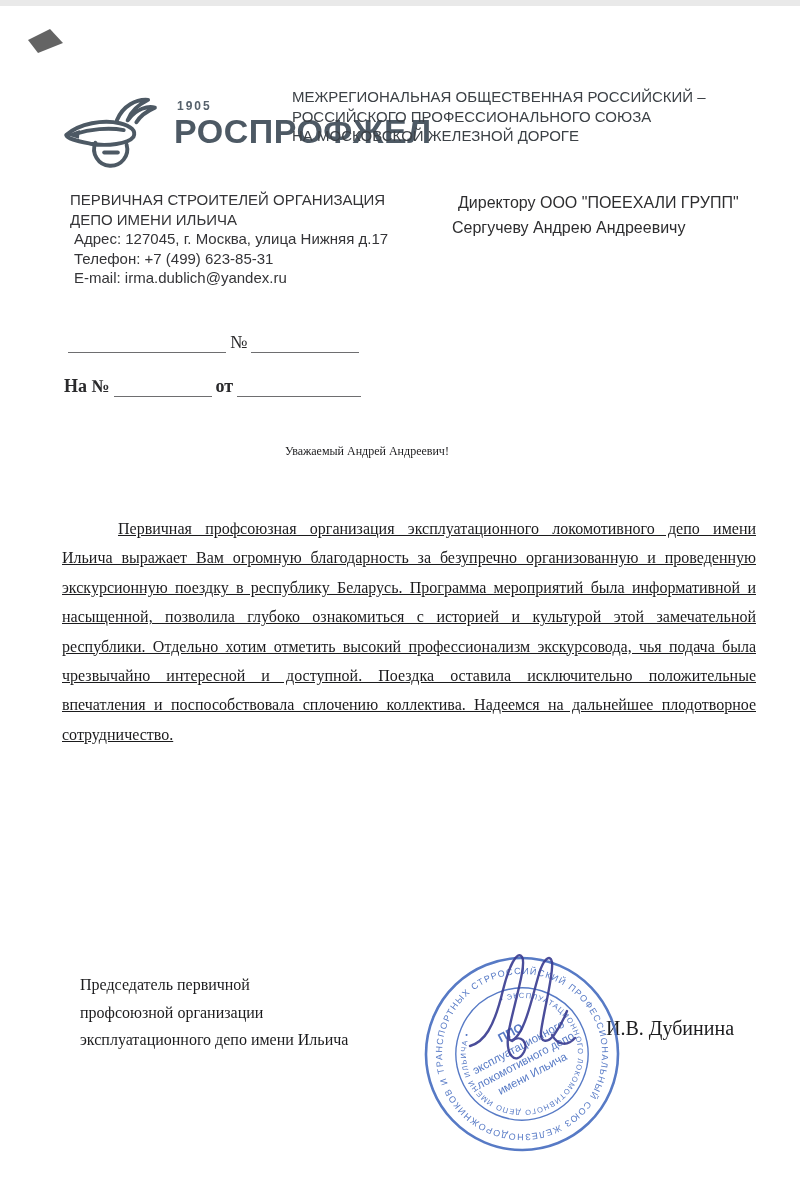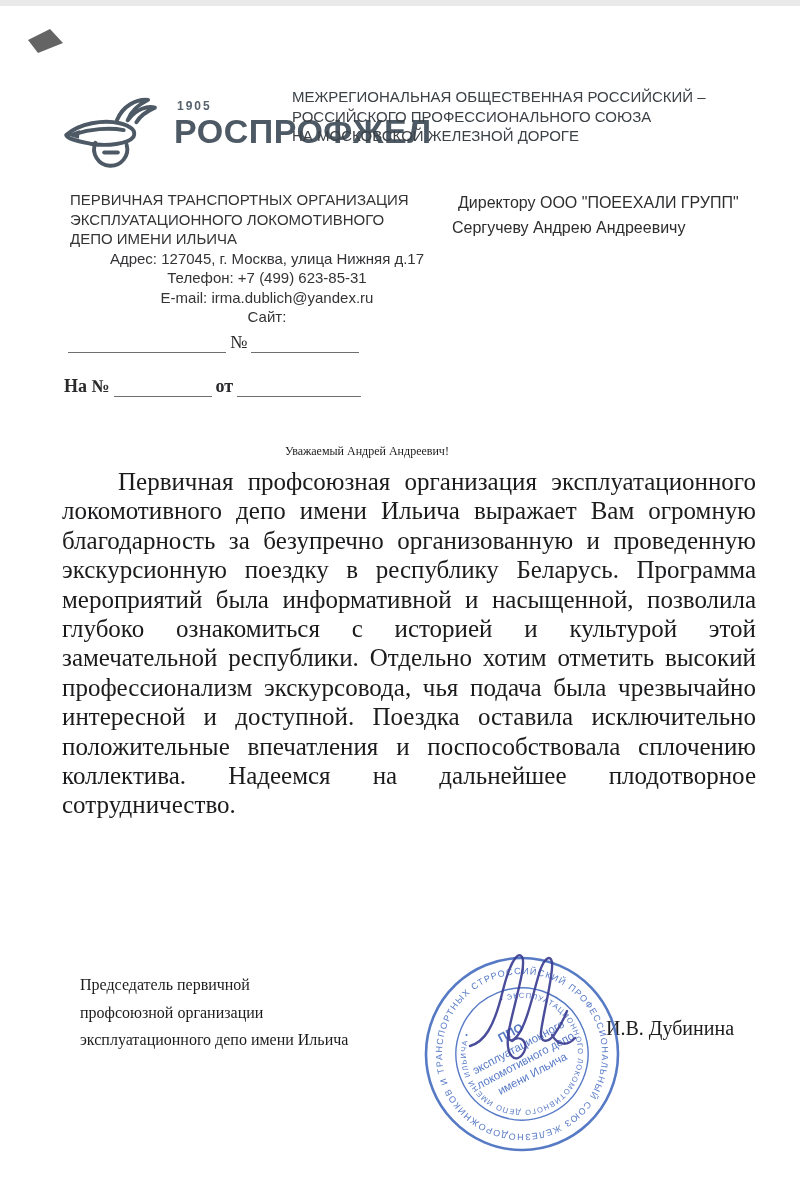--- a/index.html
+++ b/index.html
@@ -14,38 +14,38 @@
   .artifact{left:26px; top:22px; width:40px; height:28px; opacity:.85;}
 
   
   .logo-icon{left:58px; top:88px; width:108px; height:78px;}
   .logo-year{left:177px; top:93px; font-size:12px; letter-spacing:2px; color:#56616b; font-weight:bold;}
   .logo-name{left:174px; top:106px; font-size:34px; font-weight:bold; letter-spacing:.5px; color:#4d5964;}
 
   .org-block{left:292px; top:81px; width:480px; font-size:15px; line-height:19.5px; color:#3c4146;}
 
   .sender-block{left:70px; top:184px; width:390px; font-size:15px; line-height:19.5px; color:#343437;}
-  .sender-block .contact{padding-left:4px;text-align:center;}
+  .sender-block .contact{padding-left:4px;}
 
   .recipient-block{left:452px; top:184px; width:320px; font-size:16px; line-height:25px; color:#2d2d2f;}
   .recipient-block .r1{padding-left:6px;}
 
   .serif{font-family:"Liberation Serif",serif;}
 
   .ref1{left:64px; top:326px; font-size:18px; color:#2a2a2c;}
   .ref2{left:64px; top:370px; font-size:18px; color:#2a2a2c;font-weight:bold;}
   .blank{display:inline-block; border-bottom:1.5px solid #6e6e70; height:18px; vertical-align:bottom; margin:0 4px;}
   .b160{width:158px;} .b110{width:108px;} .b100{width:98px;} .b125{width:124px;}
 
   .salutation{left:285px; top:438px; font-size:12px; color:#1c1c1e;}
 
   .body-text{
-    left:62px; top:461px; width:694px;
-    font-size:25px; line-height:29.4px; color:#1b1b1d;
-    text-align:justify; text-indent:56px; word-spacing:1.5px;
+    left:62px; top:508px; width:694px;
+    font-size:16px; line-height:29.4px; color:#1b1b1d;
+    text-align:justify; text-indent:56px; word-spacing:1.5px;text-decoration:underline;
   }
 
   .sig-title{left:80px; top:965px; width:420px; font-size:16px; line-height:27.5px; color:#1c1c1e;}
   .sig-name{left:606px; top:1011px; font-size:20px; color:#1c1c1e;}
 
   .stamp{left:420px; top:946px; width:204px; height:204px; transform:rotate(-22deg); opacity:.88;}
   .signature-scribble{left:448px; top:936px; width:170px; height:150px; opacity:.92;}
 </style>
 </head>
 <body>
@@ -73,27 +73,25 @@
   <div class="abs logo-year">1905</div>
   <div class="abs logo-name">РОСПРОФЖЕЛ</div>
 
   <div class="abs org-block">
     <div>МЕЖРЕГИОНАЛЬНАЯ ОБЩЕСТВЕННАЯ РОССИЙСКИЙ –</div>
     <div>РОССИЙСКОГО ПРОФЕССИОНАЛЬНОГО СОЮЗА</div>
     <div>НА МОСКОВСКОЙ ЖЕЛЕЗНОЙ ДОРОГЕ</div>
   </div>
 
   <div class="abs sender-block">
-    <div>ПЕРВИЧНАЯ ТРАНСПОРТНЫХ ОРГАНИЗАЦИЯ</div>
-    <div>ЭКСПЛУАТАЦИОННОГО ЛОКОМОТИВНОГО</div>
+    <div>ПЕРВИЧНАЯ СТРОИТЕЛЕЙ ОРГАНИЗАЦИЯ</div>
     <div>ДЕПО ИМЕНИ ИЛЬИЧА</div>
     <div class="contact">Адрес: 127045, г. Москва, улица Нижняя д.17</div>
     <div class="contact">Телефон: +7 (499) 623-85-31</div>
     <div class="contact">E-mail: irma.dublich@yandex.ru</div>
-    <div class="contact">Сайт:</div>
   </div>
 
   <div class="abs recipient-block">
     <div class="r1">Директору ООО "ПОЕЕХАЛИ ГРУПП"</div>
     <div>Сергучеву Андрею Андреевичу</div>
   </div>
 
   <div class="abs ref1 serif">
     <span class="blank b160"></span><span>№</span><span class="blank b110"></span>
   </div>

